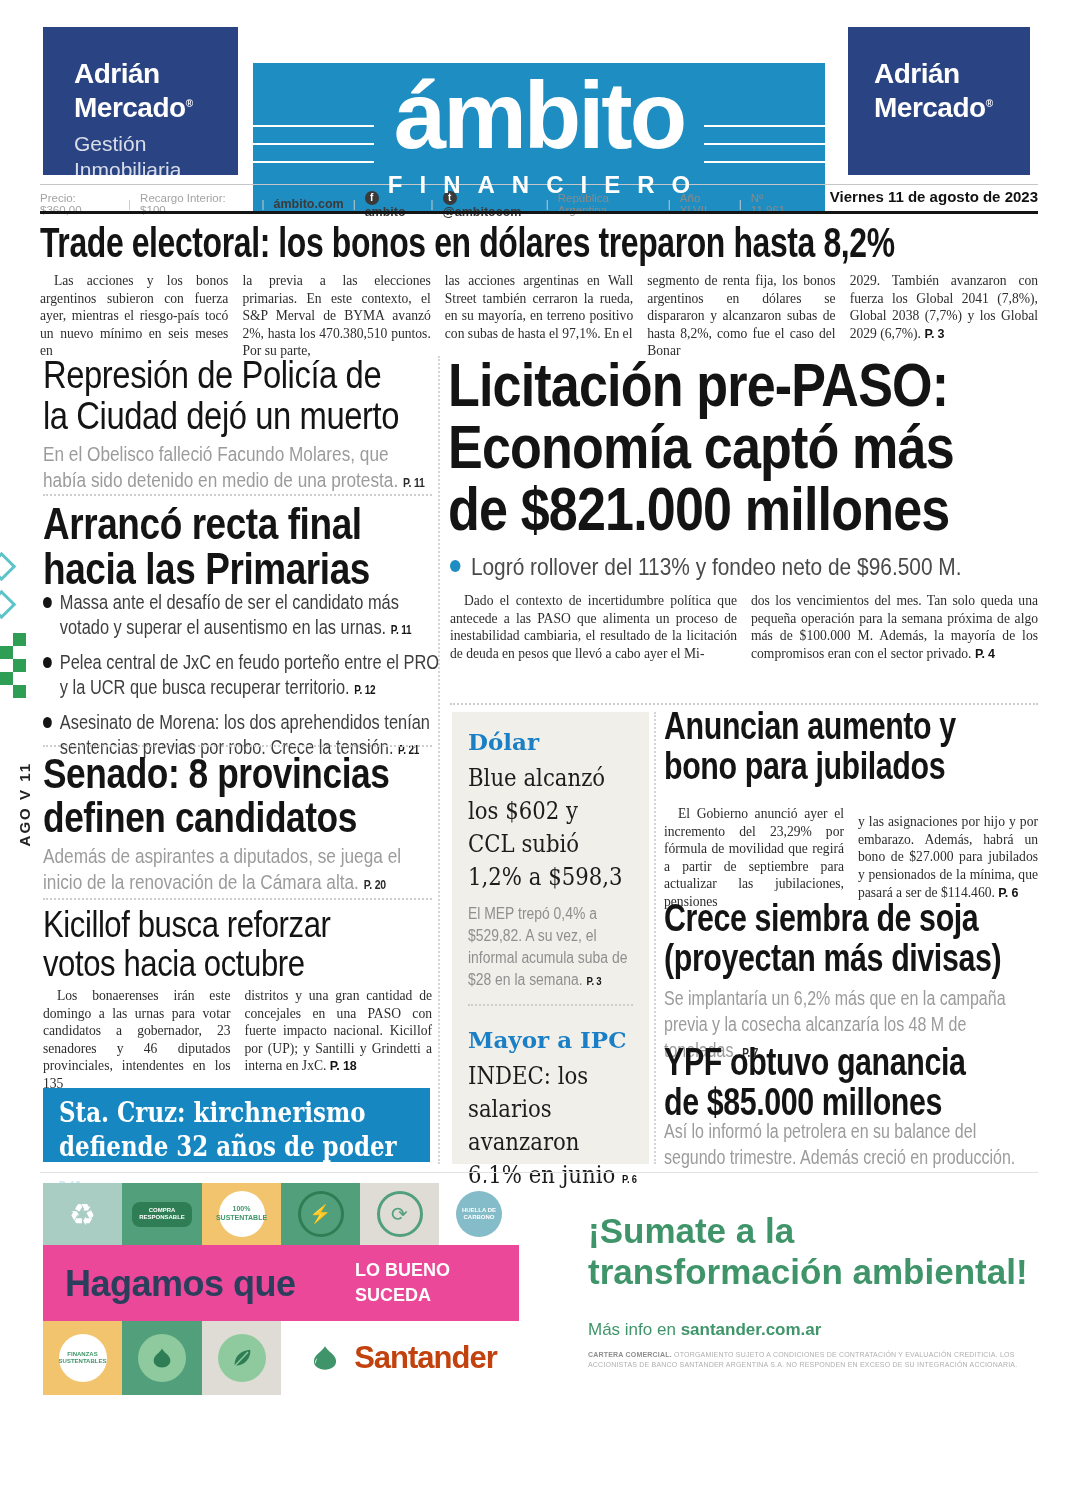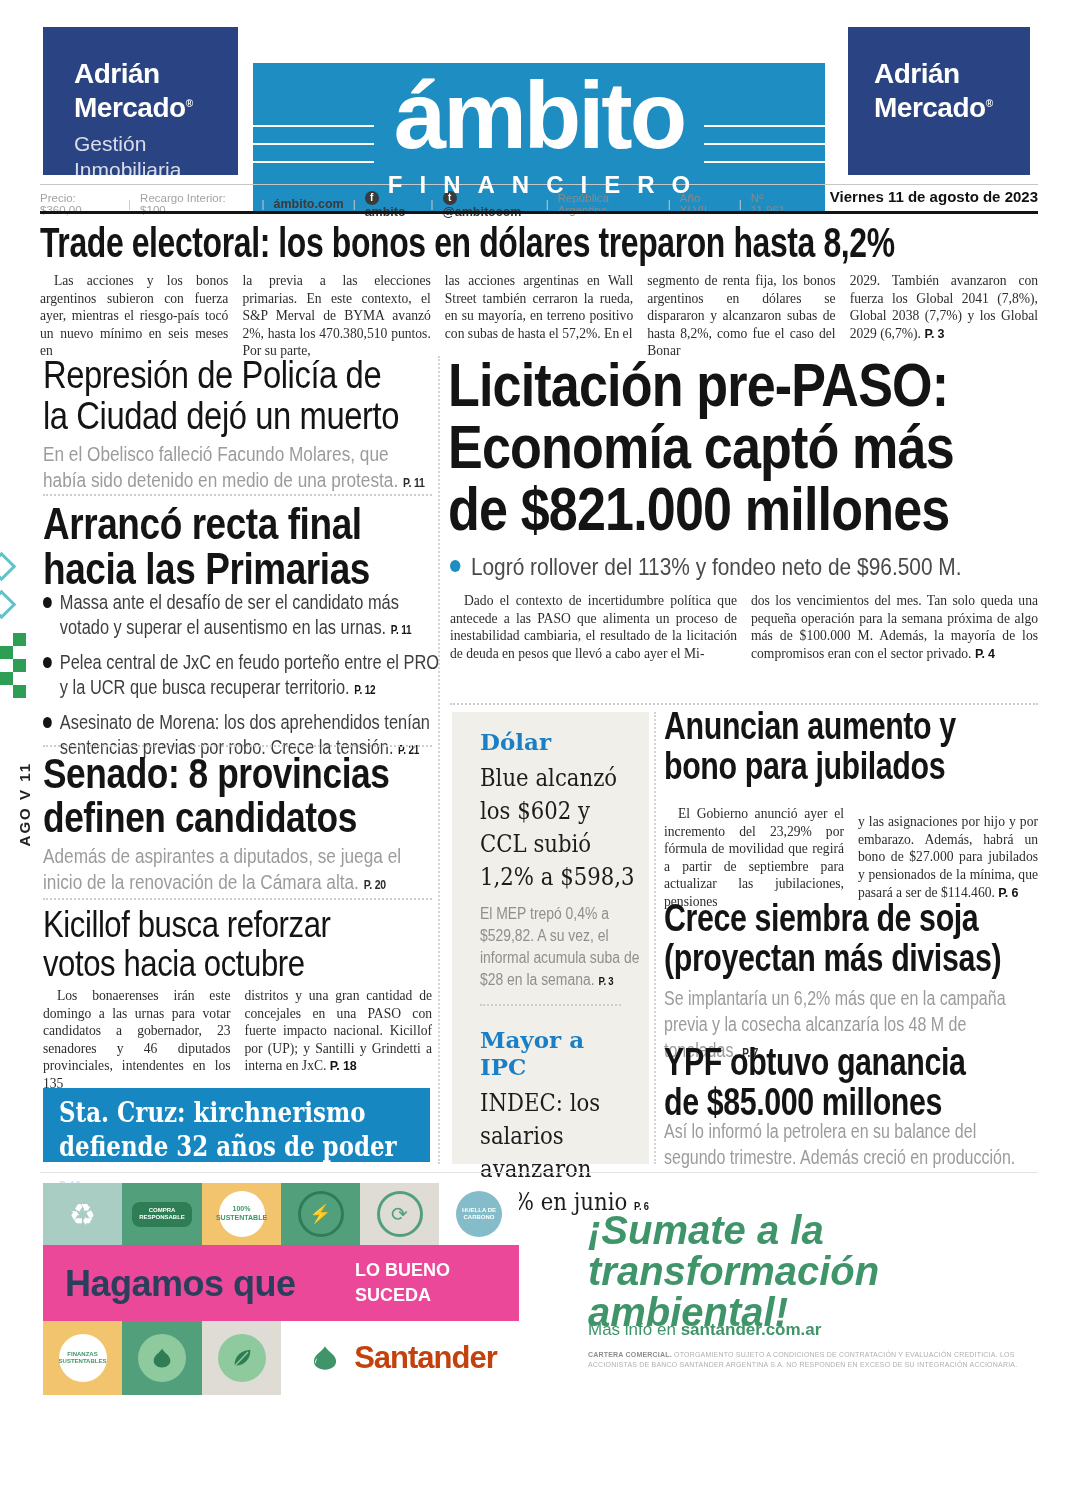--- a/index.html
+++ b/index.html
@@ -89,21 +89,21 @@
     <span class="sep">|</span>
     <span class="mid">Nº 11.961</span>
   </div>
   <div class="abs" style="right:40px;top:188px;font-weight:700;font-size:15px;color:#111;">Viernes 11 de agosto de 2023</div>
   <div class="abs" style="left:40px;top:211px;width:998px;height:3px;background:#141414;"></div>
 
   <div class="abs hd cx" style="left:40px;top:221px;width:1330px;font-size:42px;line-height:44px;transform:scaleX(0.76);">Trade electoral: los bonos en dólares treparon hasta 8,2%</div>
   <div class="abs cols" style="left:40px;top:272px;width:998px;">
     <div class="col body ind">Las acciones y los bonos argentinos subieron con fuerza ayer, mientras el riesgo-país tocó un nuevo mínimo en seis meses en</div>
     <div class="col body">la previa a las elecciones primarias. En este contexto, el S&amp;P Merval de BYMA avanzó 2%, hasta los 470.380,510 puntos. Por su parte,</div>
-    <div class="col body">las acciones argentinas en Wall Street también cerraron la rueda, en su mayoría, en terreno positivo con subas de hasta el 57,2%. En el</div>
+    <div class="col body">las acciones argentinas en Wall Street también cerraron la rueda, en su mayoría, en terreno positivo con subas de hasta el 97,1%. En el</div>
     <div class="col body">segmento de renta fija, los bonos argentinos en dólares se dispararon y alcanzaron subas de hasta 8,2%, como fue el caso del Bonar</div>
     <div class="col body"><span>2029. También avanzaron con fuerza los Global 2041 (7,8%), Global 2038 (7,7%) y los Global 2029 (6,7%).</span> <span class="pref">P. 3</span></div>
   </div>
 
   <div class="abs vrule" style="left:438px;top:356px;height:808px;"></div>
   <div class="abs vrule" style="left:654px;top:712px;height:452px;"></div>
 
   <div class="abs hd hd-light cx" style="left:43px;top:354px;width:465px;font-size:39px;line-height:41px;transform:scaleX(0.84);">
     <div>Represión de Policía de</div>
       <div>la Ciudad dejó un muerto</div>
@@ -163,21 +163,21 @@
   <div class="abs cx" style="left:450px;top:552px;width:676px;display:flex;gap:12px;transform:scaleX(0.87);">
     <span class="bdot" style="background:#1d8dc2;width:12px;height:12px;margin-top:8px;"></span>
     <span style="font-size:24px;line-height:29px;color:#4a4a4a;">Logró rollover del 113% y fondeo neto de $96.500 M.</span>
   </div>
   <div class="abs cols" style="left:450px;top:592px;width:588px;">
     <div class="col body ind">Dado el contexto de incertidumbre política que antecede a las PASO que alimenta un proceso de inestabilidad cambiaria, el resultado de la licitación de deuda en pesos que llevó a cabo ayer el Mi-</div>
     <div class="col body"><span>dos los vencimientos del mes. Tan solo queda una pequeña operación para la semana próxima de algo más de $100.000 M. Además, la mayoría de los compromisos eran con el sector privado.</span> <span class="pref">P. 4</span></div>
   </div>
   <div class="abs drule" style="left:450px;top:703px;width:588px;"></div>
 
-  <div class="abs" style="left:452px;top:712px;width:197px;height:452px;background:#f1efe9;box-sizing:border-box;padding:16px 28px;">
+  <div class="abs" style="left:452px;top:712px;width:197px;height:452px;background:#f1efe9;box-sizing:border-box;padding:16px 16px;">
     <div class="kicker">Dólar</div>
     <div class="boxhead cx" style="width:199px;transform:scaleX(0.85);margin-top:6px;">
       <div>Blue alcanzó</div>
       <div>los $602 y</div>
       <div>CCL subió</div>
       <div>1,2% a $598,3</div>
     </div>
     <div class="boxdek cx" style="width:196px;transform:scaleX(0.87);margin-top:10px;">
       <span>El MEP trepó 0,4% a $529,82. A su vez, el informal acumula suba de $28 en la semana.</span> <span class="pref" style="font-size:11px;">P. 3</span>
     </div>
@@ -268,21 +268,21 @@
       </span>
     </div>
     <div class="abs" style="left:238px;top:138px;width:238px;height:74px;background:#fff;display:flex;align-items:center;justify-content:center;gap:7px;">
       <svg width="44" height="26" viewBox="0 0 64 40">
           <path d="M32 2c5 9 16 12 17 22 1 9-8 14-17 14S14 33 15 24C16 14 27 11 32 2zM20 20c-3 3-4 6-3 9M44 20c3 3 4 6 3 9" fill="#3f9569"></path>
         </svg>
       <span style="font-weight:700;font-size:31px;color:#c2410c;letter-spacing:-1px;">Santander</span>
     </div>
   </div>
 
-  <div class="abs greenad" style="left:588px;top:1210px;font-weight:700;font-size:40px;line-height:41px;font-style:italic;">
+  <div class="abs greenad" style="left:588px;top:1210px;font-weight:700;font-size:35px;line-height:41px;">
     <div>¡Sumate a la</div>
     <div>transformación ambiental!</div>
   </div>
   <div class="abs greenad" style="left:588px;top:1320px;font-size:17px;">
     <span>Más info en</span> <strong>santander.com.ar</strong>
   </div>
   <div class="abs" style="left:588px;top:1350px;width:452px;font-size:7px;line-height:10px;color:#b0b0b0;letter-spacing:0.2px;">
     <strong style="color:#8d8d8d;">CARTERA COMERCIAL.</strong>
     <span>OTORGAMIENTO SUJETO A CONDICIONES DE CONTRATACIÓN Y EVALUACIÓN CREDITICIA. LOS ACCIONISTAS DE BANCO SANTANDER ARGENTINA S.A. NO RESPONDEN EN EXCESO DE SU INTEGRACIÓN ACCIONARIA.</span>
   </div>

